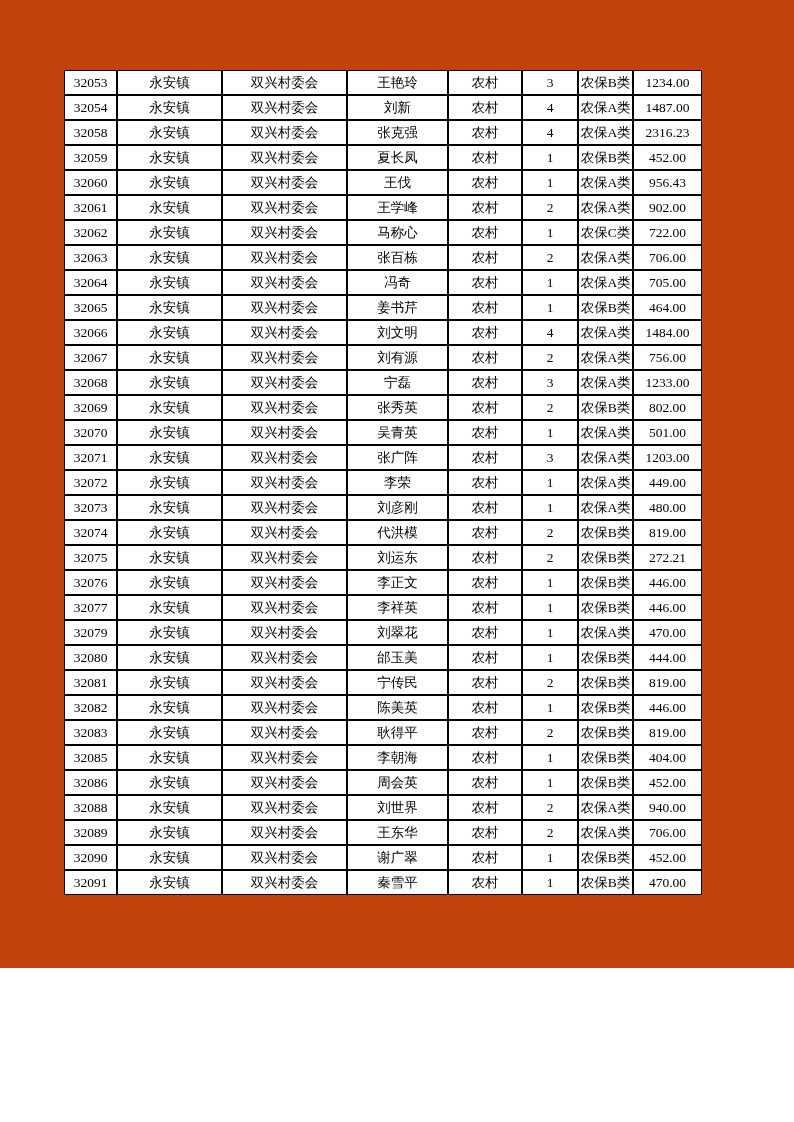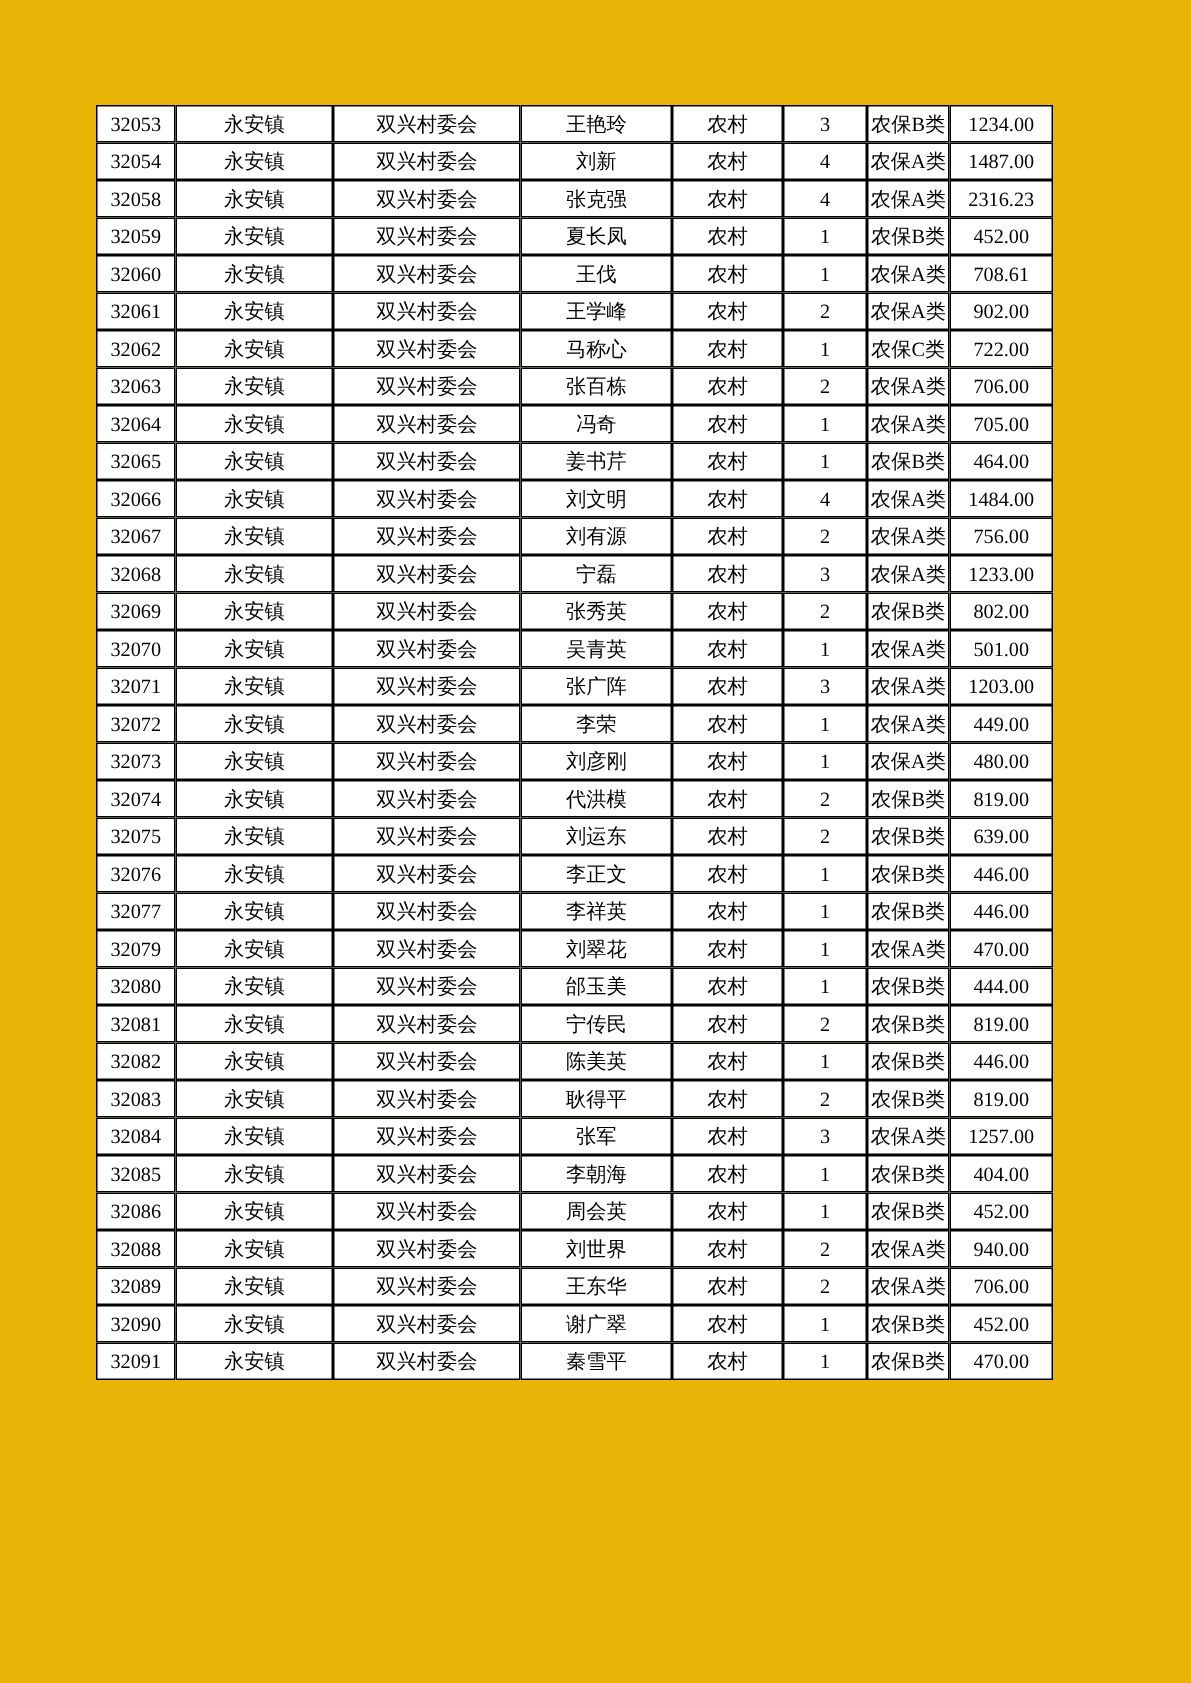--- a/index.html
+++ b/index.html
@@ -8,22 +8,22 @@
   }
   body {
     width: 794px;
     height: 1122px;
     background: #ffffff;
     font-family: "Liberation Serif", "DejaVu Serif", serif;
   }
   .page {
     position: relative;
     width: 794px;
-    height: 1122px;
-    background: #eab308;
+    height: 968px;
+    background: #c2410c;
     overflow: hidden;
   }
   table.records {
     position: absolute;
     left: 64px;
     top: 70px;
     width: 638px;
     border-collapse: separate;
     border-spacing: 0;
     table-layout: fixed;
@@ -109,21 +109,21 @@
           <td>452.00</td>
         </tr>
         <tr>
           <td>32060</td>
           <td>永安镇</td>
           <td>双兴村委会</td>
           <td>王伐</td>
           <td>农村</td>
           <td>1</td>
           <td>农保A类</td>
-          <td>708.61</td>
+          <td>956.43</td>
         </tr>
         <tr>
           <td>32061</td>
           <td>永安镇</td>
           <td>双兴村委会</td>
           <td>王学峰</td>
           <td>农村</td>
           <td>2</td>
           <td>农保A类</td>
           <td>902.00</td>
@@ -259,21 +259,21 @@
           <td>819.00</td>
         </tr>
         <tr>
           <td>32075</td>
           <td>永安镇</td>
           <td>双兴村委会</td>
           <td>刘运东</td>
           <td>农村</td>
           <td>2</td>
           <td>农保B类</td>
-          <td>639.00</td>
+          <td>272.21</td>
         </tr>
         <tr>
           <td>32076</td>
           <td>永安镇</td>
           <td>双兴村委会</td>
           <td>李正文</td>
           <td>农村</td>
           <td>1</td>
           <td>农保B类</td>
           <td>446.00</td>
@@ -330,30 +330,20 @@
         </tr>
         <tr>
           <td>32083</td>
           <td>永安镇</td>
           <td>双兴村委会</td>
           <td>耿得平</td>
           <td>农村</td>
           <td>2</td>
           <td>农保B类</td>
           <td>819.00</td>
-        </tr>
-        <tr>
-          <td>32084</td>
-          <td>永安镇</td>
-          <td>双兴村委会</td>
-          <td>张军</td>
-          <td>农村</td>
-          <td>3</td>
-          <td>农保A类</td>
-          <td>1257.00</td>
         </tr>
         <tr>
           <td>32085</td>
           <td>永安镇</td>
           <td>双兴村委会</td>
           <td>李朝海</td>
           <td>农村</td>
           <td>1</td>
           <td>农保B类</td>
           <td>404.00</td>

